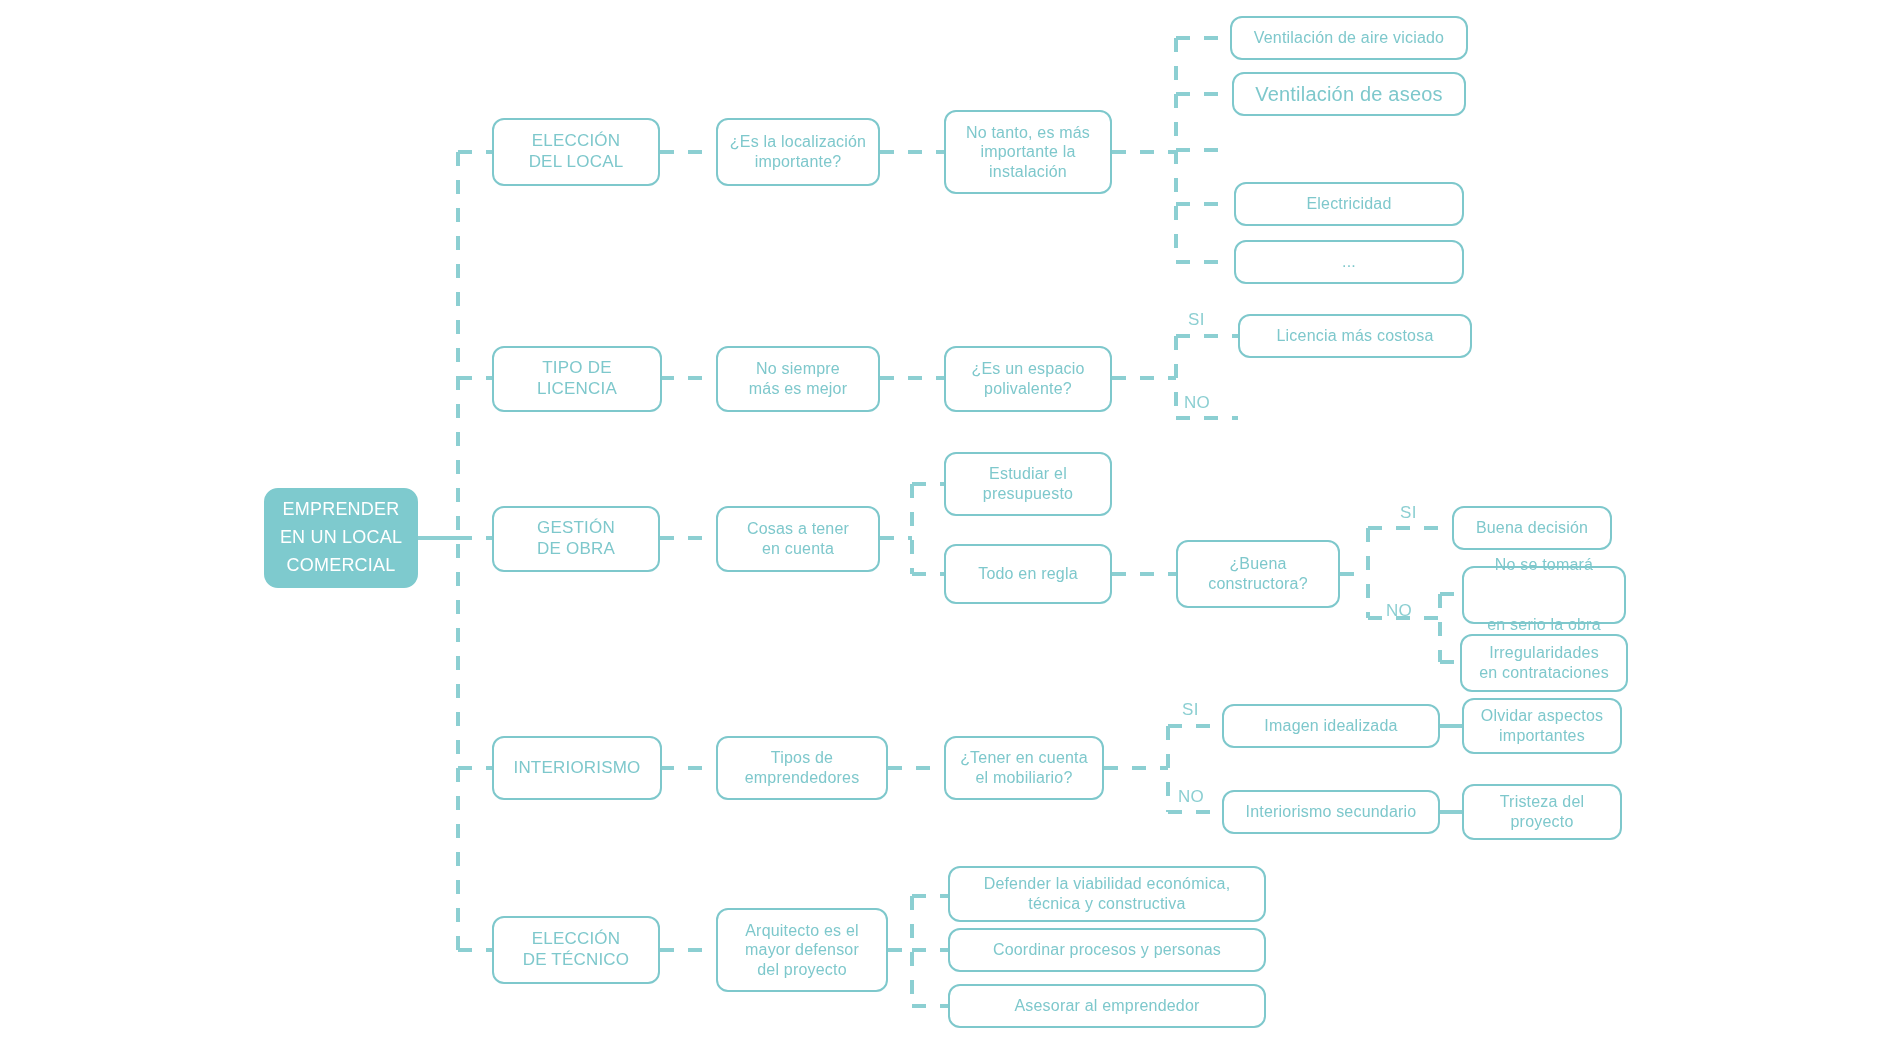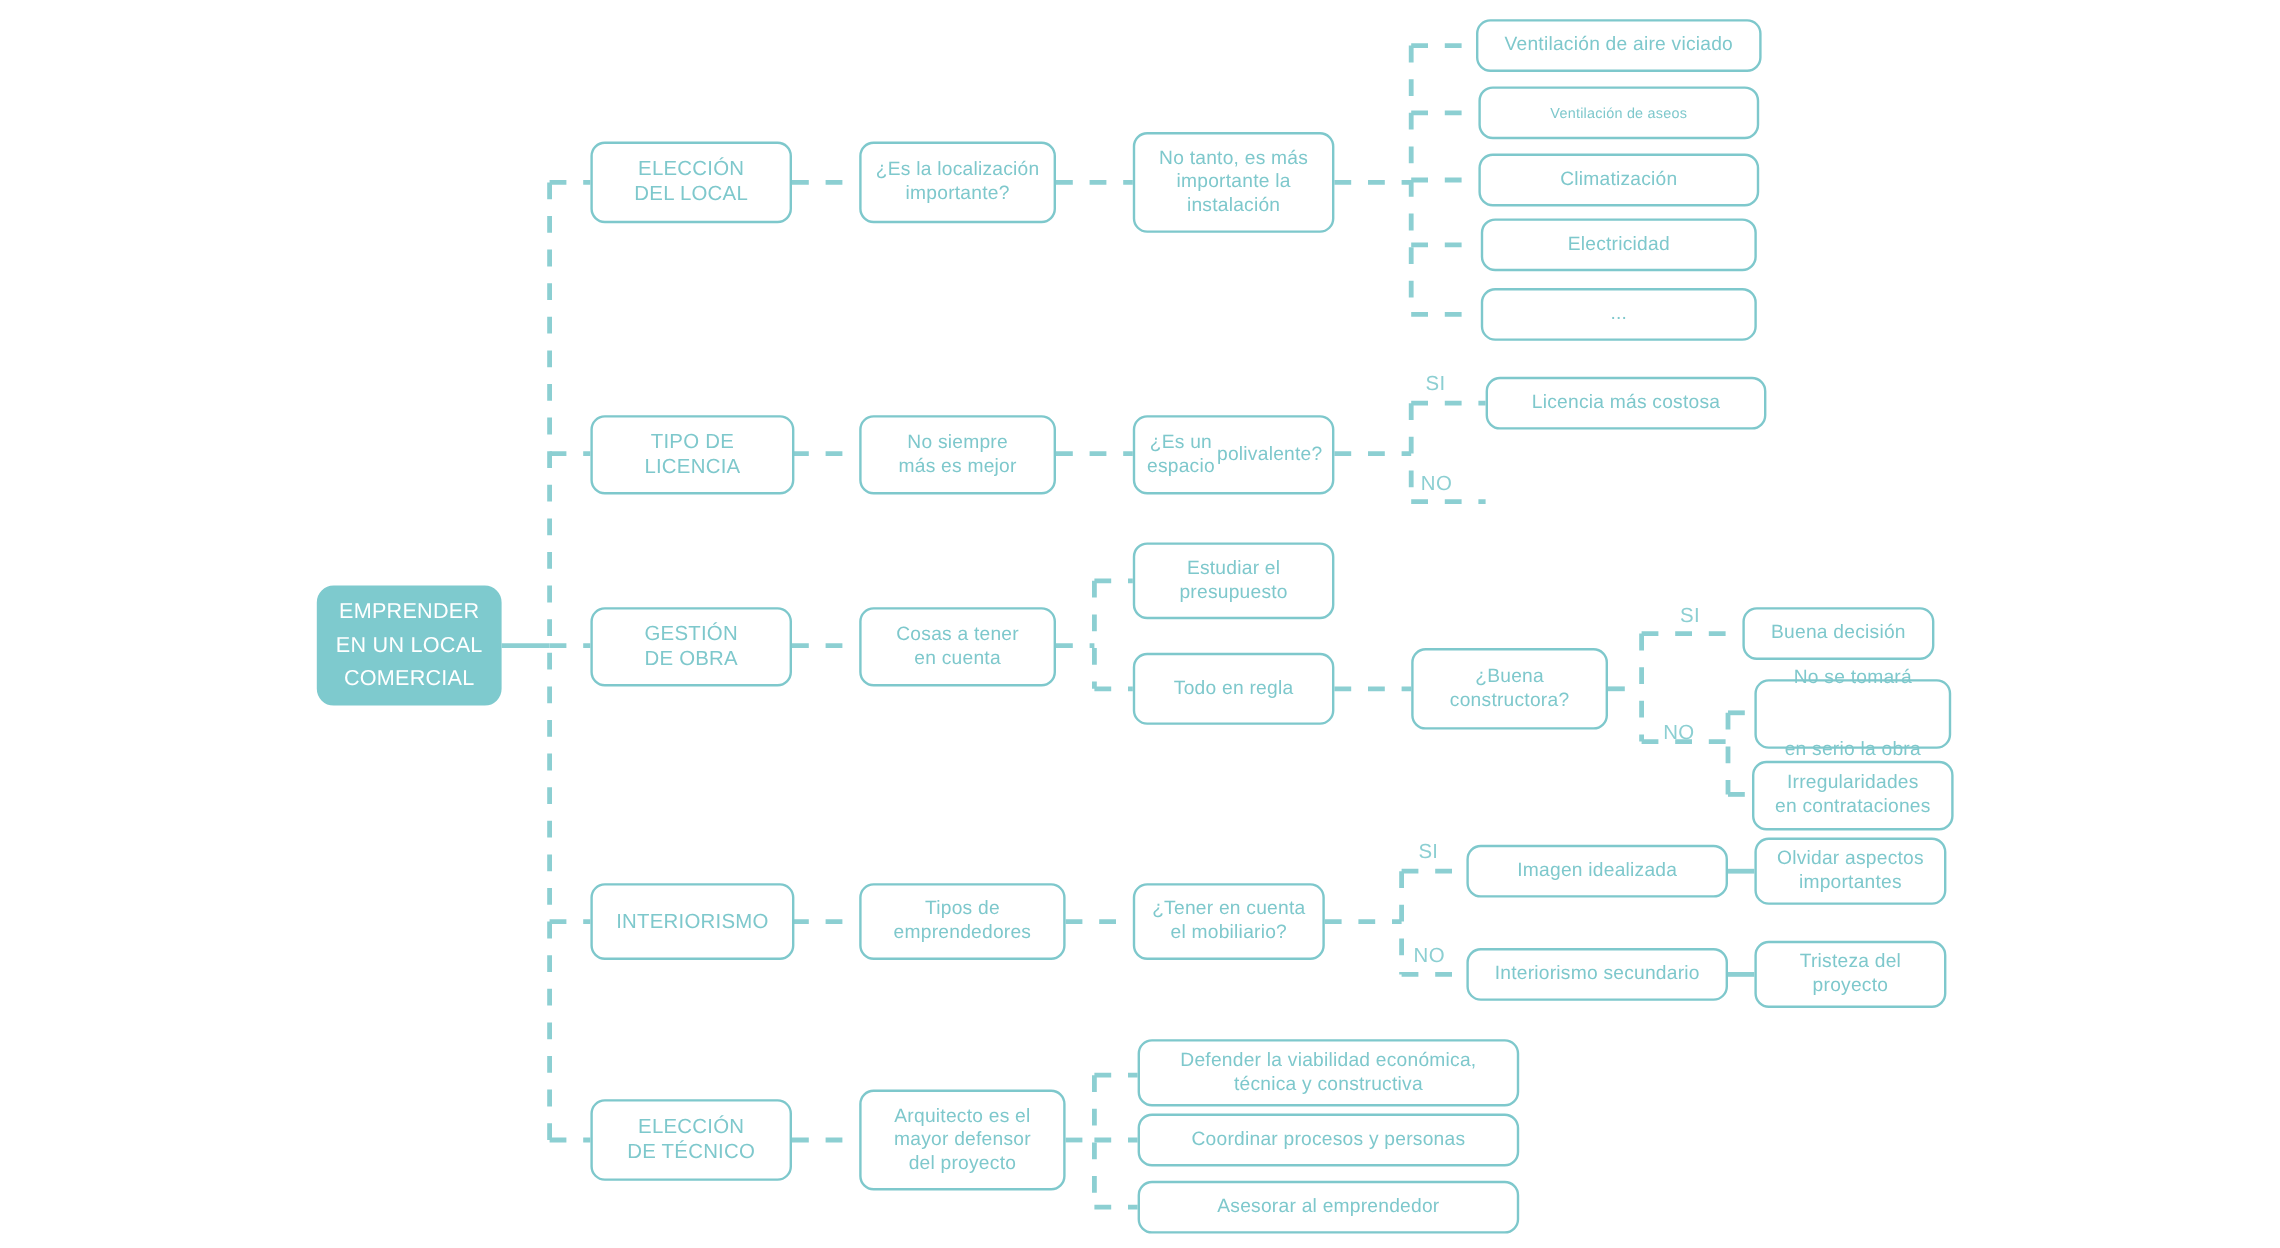--- a/index.html
+++ b/index.html
@@ -129,44 +129,41 @@
 
   <div class="node" style="left:944px;top:110px;width:168px;height:84px;font-size:16px;flex-direction:column;">
     <span>No tanto, es más</span>
     <span>importante la</span>
     <span>instalación</span>
   </div>
 
   <div class="node" style="left:1230px;top:16px;width:238px;height:44px;font-size:16px;">
     <span>Ventilación de aire viciado</span>
   </div>
-  <div class="node" style="left:1232px;top:72px;width:234px;height:44px;font-size:12px;">
+  <div class="node" style="left:1232px;top:72px;width:234px;height:44px;font-size:20px;">
     <span>Ventilación de aseos</span>
-  </div>
-  <div class="node" style="left:1232px;top:128px;width:234px;height:44px;font-size:16px;">
-    <span>Climatización</span>
   </div>
   <div class="node" style="left:1234px;top:182px;width:230px;height:44px;font-size:16px;">
     <span>Electricidad</span>
   </div>
   <div class="node" style="left:1234px;top:240px;width:230px;height:44px;font-size:16px;">
     <span>...</span>
   </div>
 
   <div class="node" style="left:716px;top:346px;width:164px;height:66px;font-size:16px;flex-direction:column;">
     <span>No siempre</span>
     <span>más es mejor</span>
   </div>
 
   <div class="node" style="left:492px;top:346px;width:170px;height:66px;font-size:17px;flex-direction:column;">
     <span>TIPO DE</span>
     <span>LICENCIA</span>
   </div>
 
-  <div class="node" style="left:944px;top:346px;width:168px;height:66px;font-size:16px;">
+  <div class="node" style="left:944px;top:346px;width:168px;height:66px;font-size:16px;flex-direction:column;">
     <span>¿Es un espacio</span>
     <span>polivalente?</span>
   </div>
 
   <div class="edge-label" style="left:1188px;top:310px;">SI</div>
   <div class="edge-label" style="left:1184px;top:393px;">NO</div>
 
   <div class="node" style="left:1238px;top:314px;width:234px;height:44px;font-size:16px;">
     <span>Licencia más costosa</span>
   </div>

